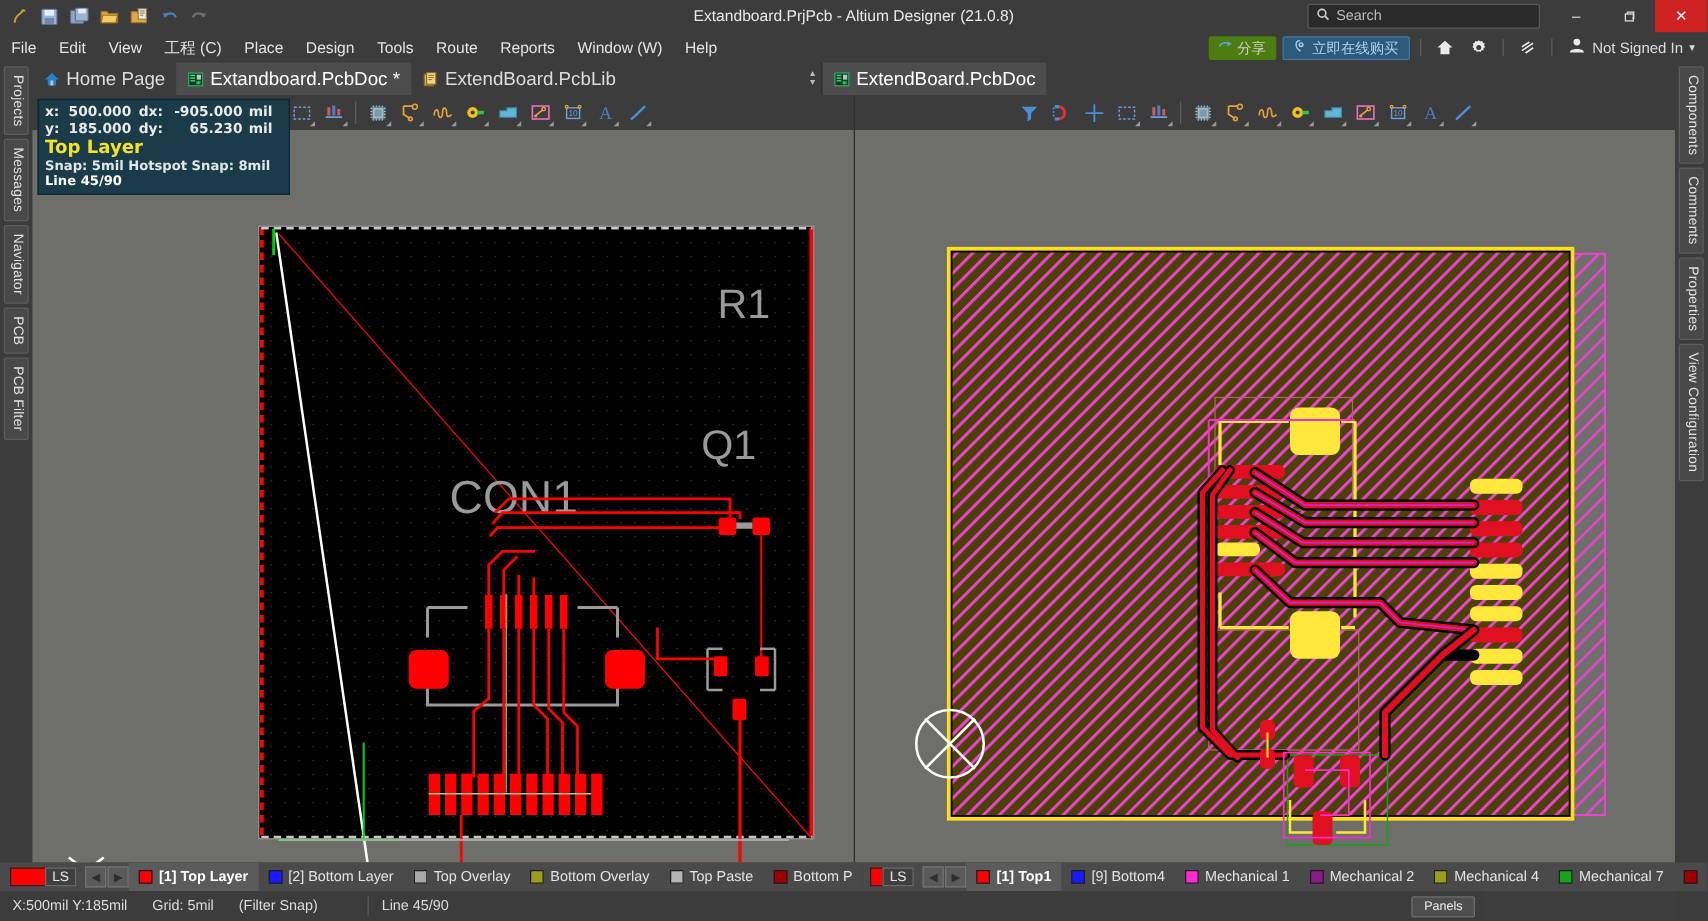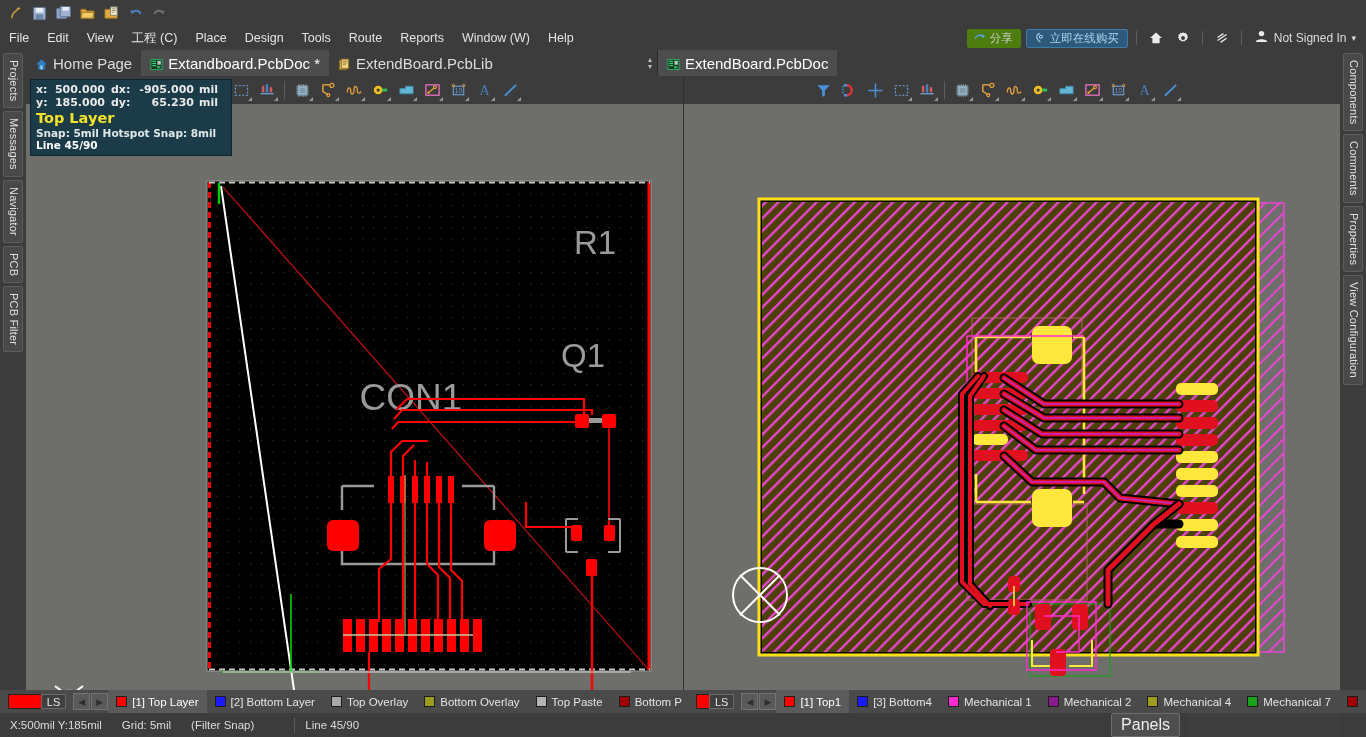--- a/index.html
+++ b/index.html
@@ -132,35 +132,35 @@
   .arrows{ display:flex; margin-left:7px; gap:1px; }
   .arrow{
     width:17px; height:17px; background:#5a5a5a; border:1px solid #747474;
     display:flex; align-items:center; justify-content:center;
     color:#2e2e2e; font-size:9px;
   }
   .ltab{
     height:23px; display:flex; align-items:center; gap:5px; padding:0 8px;
     font-size:11.5px; color:#e4e4e4; white-space:nowrap;
   }
-  .ltab.active{ background:#5b5b5b; color:#fff; font-weight:normal; }
+  .ltab.active{ background:#5b5b5b; color:#fff; font-weight:bold; }
   .lsq{ width:11px; height:11px; border:1px solid #1d1d1d; display:inline-block; }
 
   
   .statusbar{
     position:absolute; left:0; bottom:0; width:1188px; height:24px;
     background:#3c3c3c; display:flex; align-items:center;
     font-size:11.5px; color:#dcdcdc;
   }
   .st-seg{ padding:0 10px; white-space:nowrap; }
   .st-div{ width:1px; height:16px; background:#5c5c5c; }
   .panels-btn{
     margin-left:auto; margin-right:8px;
     background:#4e4e4e; border:1px solid #6d6d6d; color:#eee;
-    font-size:16px; padding:2px 9px; border-radius:2px;
+    font-size:10px; padding:2px 9px; border-radius:2px;
   }
 
   
   .hud{
     position:absolute; left:30px; top:79px; width:202px;
     background:#1a3b47; border:1px solid #0e262e; padding:3px 5px 4px 5px;
     z-index:40; font-family:"DejaVu Sans", sans-serif;
   }
   .hud .row{ display:flex; font-size:11px; font-weight:bold; color:#eaeaea; line-height:13px; }
   .hud .k{ width:17px; }
@@ -216,20 +216,40 @@
             <path d="M4 8 C6 4, 12 4, 13.5 8.5" stroke="#4a7fc1" stroke-width="2" fill="none"></path>
             <path d="M4 8 L2.2 4.8 L7.3 5.2 Z" fill="#4a7fc1"></path>
           </svg>
       </div>
       <div class="qicon">
         <svg width="15" height="15" viewBox="0 0 16 16">
             <path d="M12 8 C10 4, 4 4, 2.5 8.5" stroke="#6e6e6e" stroke-width="2" fill="none"></path>
             <path d="M12 8 L13.8 4.8 L8.7 5.2 Z" fill="#6e6e6e"></path>
           </svg>
       </div>
+    </div>
+    <div class="title-text">Extandboard.PrjPcb - Altium Designer (21.0.8)</div>
+    <div class="tb-right">
+      <div class="searchbox">
+        <span class="sicon">
+          <svg width="11" height="11" viewBox="0 0 12 12">
+              <circle cx="5" cy="5" r="3.4" fill="none" stroke="#cfcfcf" stroke-width="1.4"></circle>
+              <path d="M7.6 7.6 L10.6 10.6" stroke="#cfcfcf" stroke-width="1.6"></path>
+            </svg>
+        </span>
+        <span class="stext">Search</span>
+      </div>
+      <div class="wbtn">–</div>
+      <div class="wbtn">
+        <svg width="11" height="11" viewBox="0 0 12 12">
+            <rect x="2.5" y="3.5" width="7" height="6" fill="none" stroke="#e0e0e0" stroke-width="1.1"></rect>
+            <path d="M4.3 3.2 V1.8 H9.8 V7.2 H8.6" fill="none" stroke="#e0e0e0" stroke-width="1.1"></path>
+          </svg>
+      </div>
+      <div class="wbtn close">✕</div>
     </div>
   </div>
 
   <div class="menubar">
     <div class="menu-item">File</div>
     <div class="menu-item">Edit</div>
     <div class="menu-item">View</div>
     <div class="menu-item">工程 (C)</div>
     <div class="menu-item">Place</div>
     <div class="menu-item">Design</div>
@@ -837,21 +857,21 @@
     <div class="arrows">
       <div class="arrow">◀</div>
       <div class="arrow">▶</div>
     </div>
     <div class="ltab active">
       <span class="lsq" style="background:#ff0000"></span>
       <span>[1] Top1</span>
     </div>
     <div class="ltab">
       <span class="lsq" style="background:#1a1aff"></span>
-      <span>[3] Bottom4</span>
+      <span>[9] Bottom4</span>
     </div>
     <div class="ltab">
       <span class="lsq" style="background:#ff2ad0"></span>
       <span>Mechanical 1</span>
     </div>
     <div class="ltab">
       <span class="lsq" style="background:#8c1a8c"></span>
       <span>Mechanical 2</span>
     </div>
     <div class="ltab">

